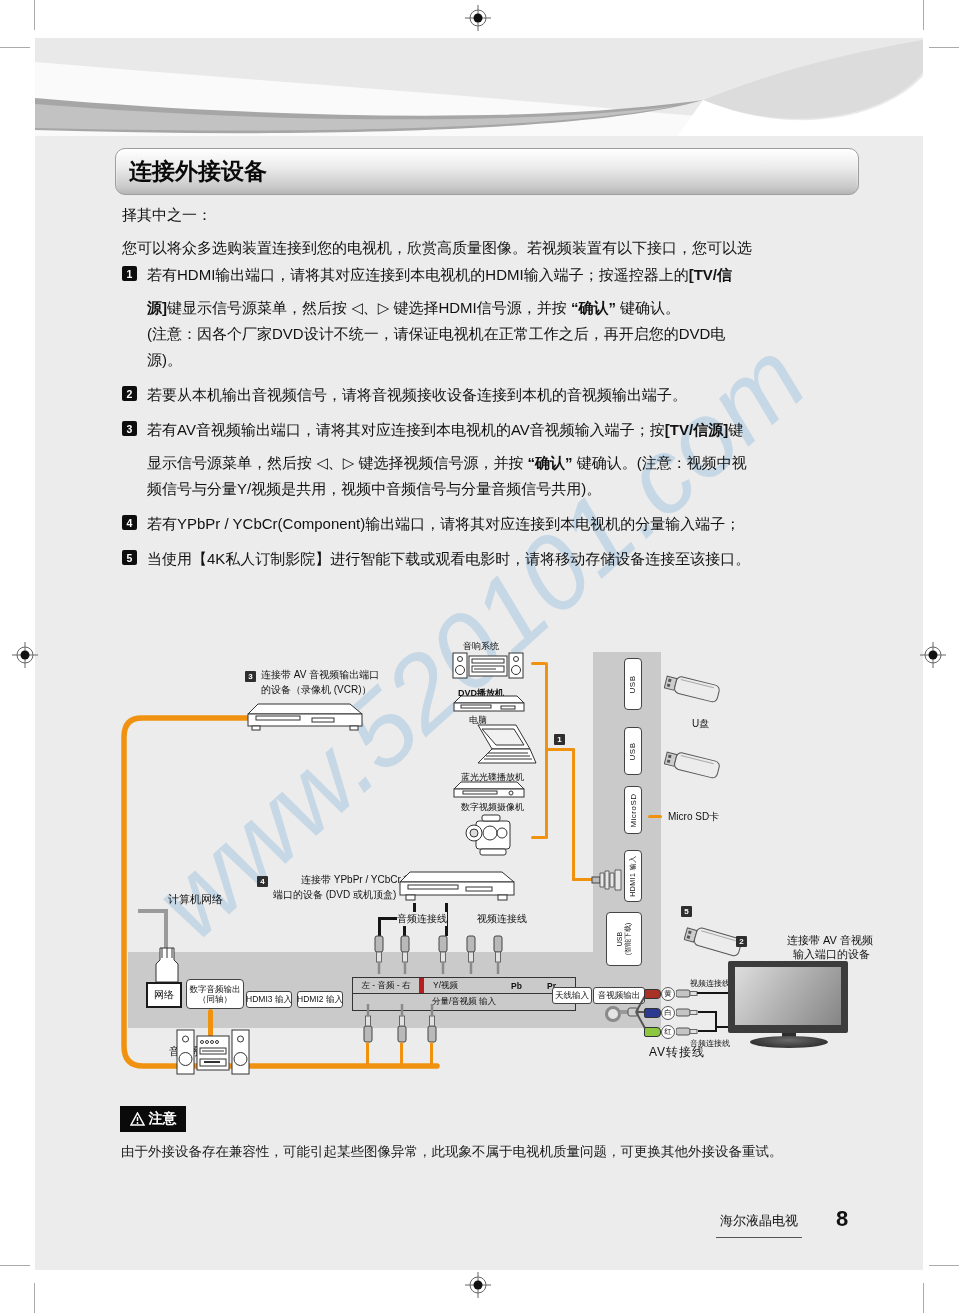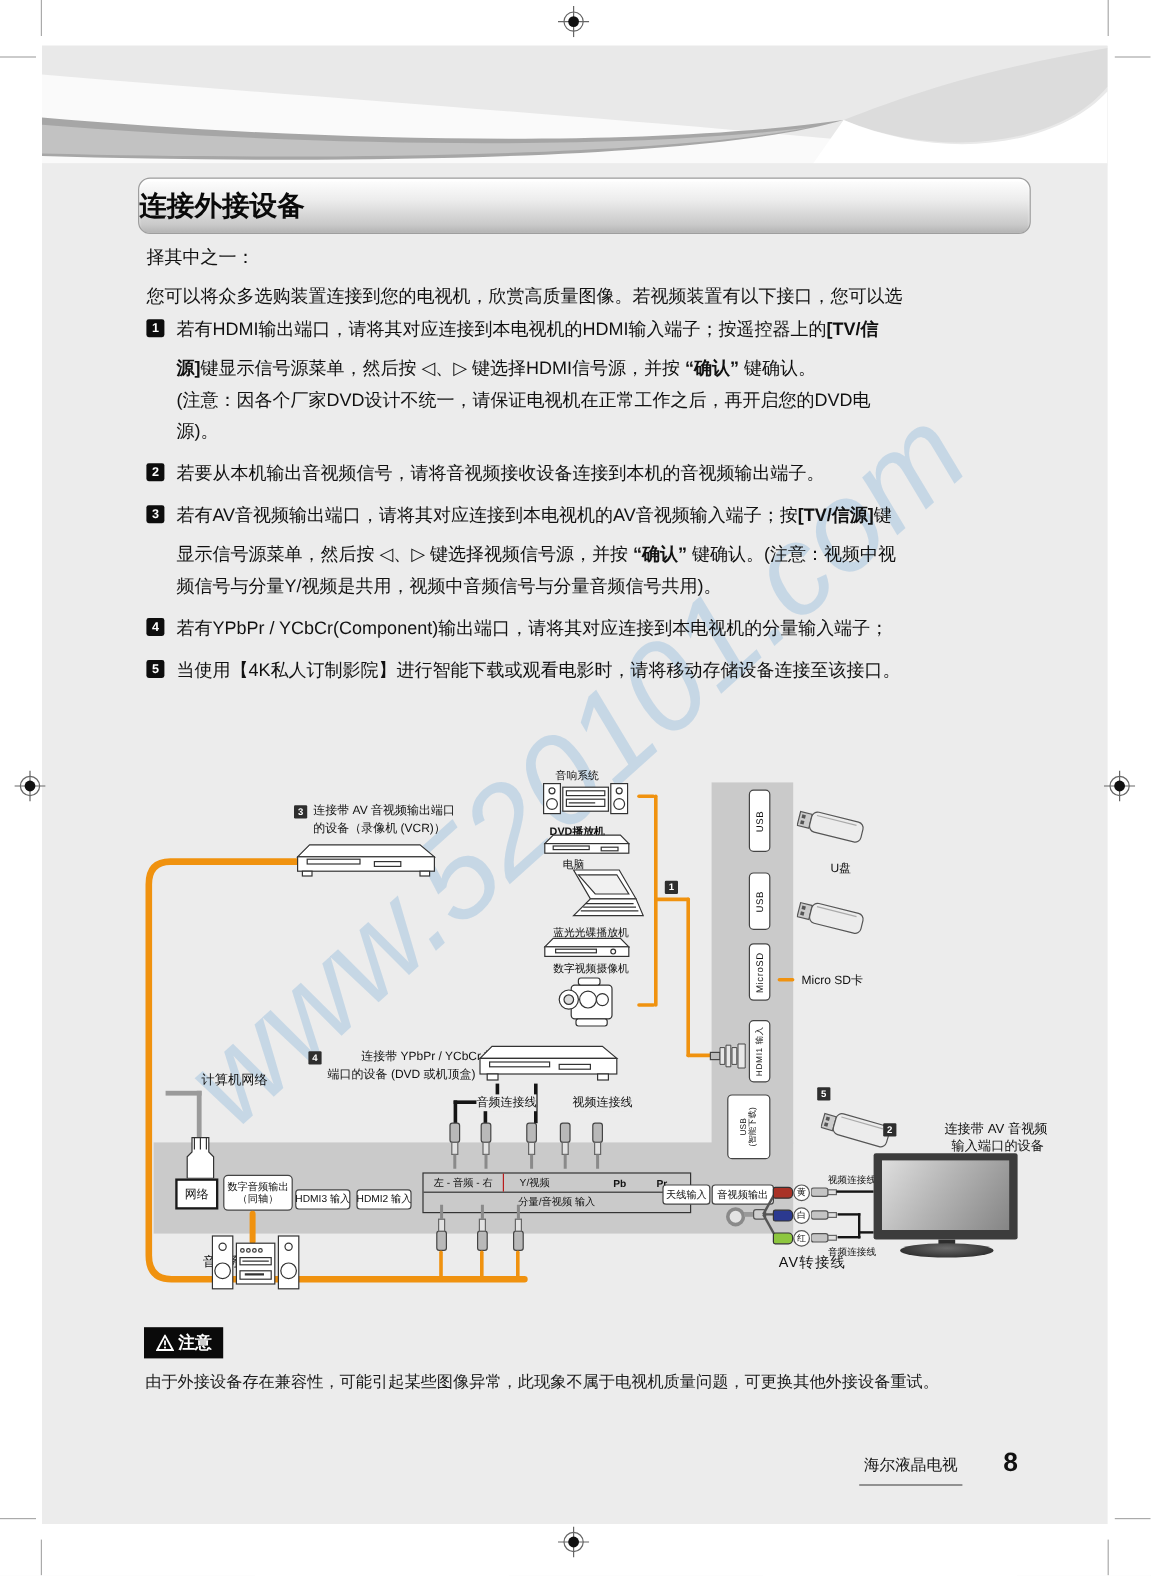--- a/index.html
+++ b/index.html
@@ -8,21 +8,21 @@
   .content-bg{position:absolute;left:35px;top:38px;width:888px;height:1232px;background:#ececec;}
   .abs{position:absolute;}
   
   .header-svg{position:absolute;left:35px;top:38px;}
   .header-title{position:absolute;left:560px;top:86px;width:298px;text-align:right;
                 font-size:20px;font-weight:bold;letter-spacing:1px;color:#000;}
   .section-bar{position:absolute;left:115px;top:148px;width:742px;height:45px;border-radius:10px;
                background:linear-gradient(180deg,#ffffff 0%,#ececec 40%,#c9c9c9 85%,#b4b4b4 100%);
                border:1px solid #9e9e9e;box-shadow:inset 0 2px 2px rgba(255,255,255,.9);
                display:flex;align-items:center;}
-  .section-bar span{font-size:23px;font-weight:bold;color:#0a0a0a;}
+  .section-bar span{font-size:23px;font-weight:bold;margin-left:13px;color:#0a0a0a;}
   .intro{position:absolute;left:122px;top:198px;width:740px;font-size:15px;line-height:33px;}
   
   .list{position:absolute;left:122px;top:262px;width:742px;}
   .item{display:flex;gap:10px;margin-bottom:9px;}
   .inum{width:15px;height:15px;background:#0d0d0d;color:#fff;font-size:10.5px;font-weight:bold;
         display:flex;align-items:center;justify-content:center;flex:none;margin-top:4px;border-radius:2px;}
   .itext{font-size:15px;line-height:26px;}
   .gap{margin-top:7px;}
   
   .note-badge{position:absolute;left:120px;top:1106px;width:66px;height:26px;background:#0a0a0a;color:#fff;
@@ -44,21 +44,21 @@
   .dlab10{position:absolute;font-size:10px;color:#111;white-space:nowrap;}
   .dlab11{position:absolute;font-size:11px;color:#111;white-space:nowrap;margin-left:35px;}
   .plab{position:absolute;background:#fff;border:1px solid #444;border-radius:3px;font-size:8.5px;
         display:flex;align-items:center;justify-content:center;white-space:nowrap;color:#111;}
   .vlab{position:absolute;background:#fff;border:1px solid #444;border-radius:4px;
         display:flex;align-items:center;justify-content:center;}
   .vlab>span{transform:rotate(-90deg);white-space:nowrap;font-size:8px;letter-spacing:.5px;color:#111;}
   .vlab2>div{transform:rotate(-90deg);text-align:center;font-size:7px;line-height:8px;white-space:nowrap;color:#111;}
   .strip{position:absolute;left:352px;top:977px;width:222px;height:32px;border:1px solid #333;font-size:8.5px;}
   .strip-r1{height:15px;position:relative;border-bottom:1px solid #333;display:flex;align-items:center;}
-  .strip-audio{width:66px;height:100%;border-right:1px solid #b91c1c;display:flex;align-items:center;justify-content:center;}
+  .strip-audio{width:66px;height:100%;border-right:5px solid #b91c1c;display:flex;align-items:center;justify-content:center;}
   .sy{position:absolute;left:80px;}.spb{position:absolute;left:158px;font-weight:bold;}.spr{position:absolute;left:194px;font-weight:bold;}
   .strip-r2{height:16px;display:flex;align-items:center;justify-content:center;}
   .tv-frame{position:absolute;left:728px;top:961px;width:120px;height:72px;background:#3c3c3c;border-radius:2px;}
   .tv-screen{position:absolute;left:7px;top:6px;width:106px;height:58px;background:linear-gradient(125deg,#dedede 0%,#b5b5b5 45%,#858585 100%);}
   .tv-neck{position:absolute;left:782px;top:1033px;width:14px;height:5px;background:#2d2d2d;}
   .tv-stand{position:absolute;left:750px;top:1036px;width:78px;height:12px;background:radial-gradient(ellipse at 50% 35%,#6a6a6a,#1d1d1d);border-radius:50%;}
   .cc{position:absolute;width:12px;height:12px;border:1px solid #555;background:#fff;border-radius:50%;
       font-size:7.5px;display:flex;align-items:center;justify-content:center;color:#111;}
   .ring{position:absolute;left:605px;top:1006px;width:10px;height:10px;border:3px solid #8a8a8a;background:#e4e4e4;border-radius:50%;}
   .avplug{position:absolute;width:15px;height:8px;border-radius:2px 4px 4px 2px;border:1px solid #333;}

